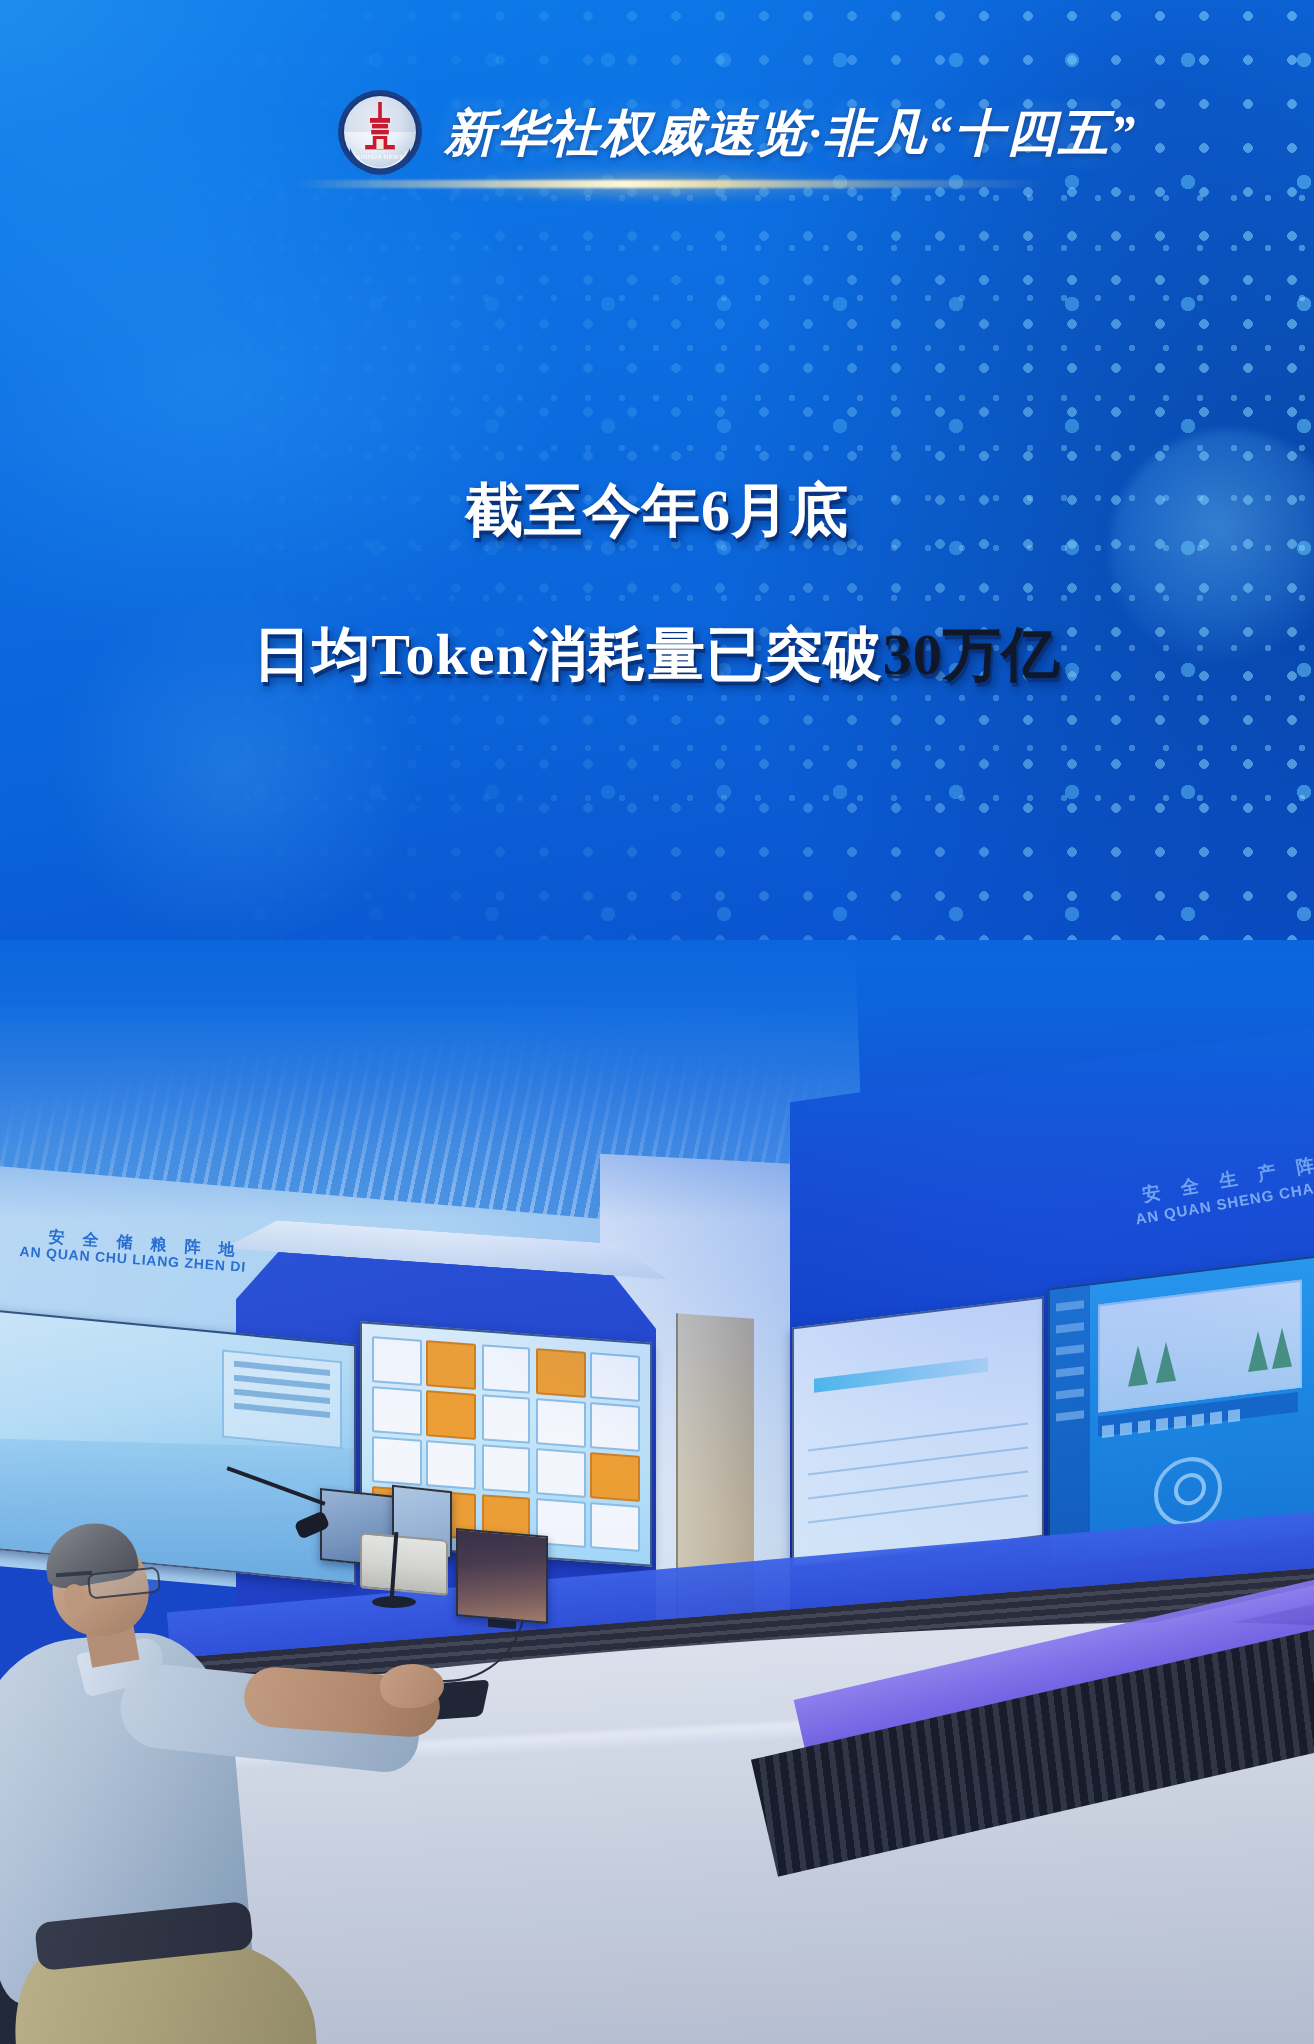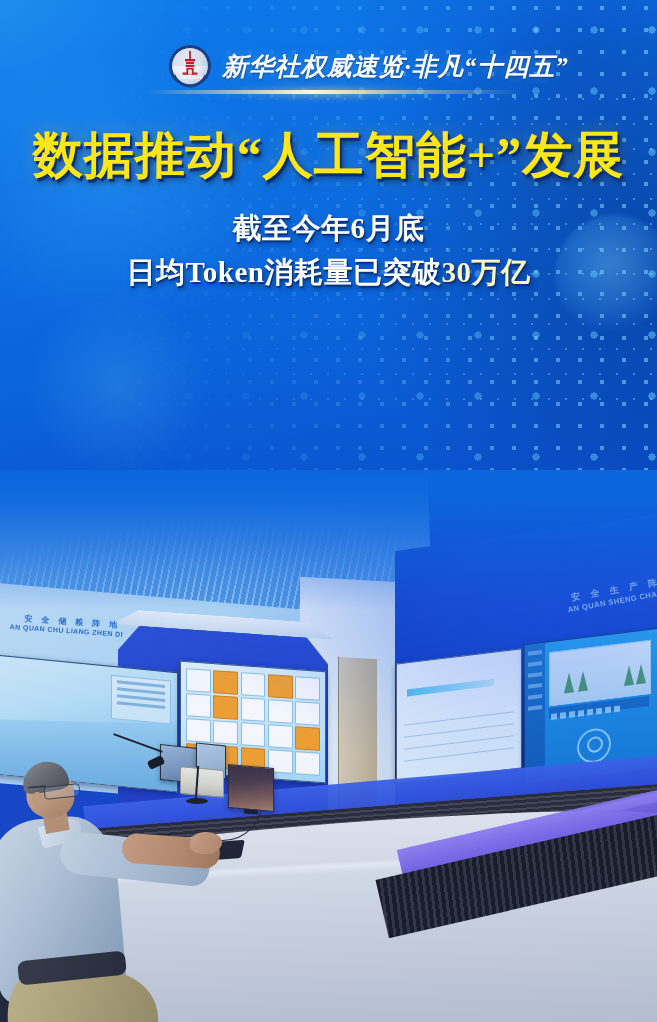--- a/index.html
+++ b/index.html
@@ -169,23 +169,24 @@
     font-family: "Liberation Serif", "DejaVu Serif", serif;
     font-size: 29px;
     font-weight: bold;
     color: #ffffff;
     letter-spacing: 0.5px;
     line-height: 44px;
     white-space: nowrap;
     text-shadow:
        1px 2px 0px rgba(8,48,120,0.9),
        2px 3px 5px rgba(4,28,85,0.6);
+    margin-top: 28px;
   }
   .stat-line .hl {
-    color: #fef9c3;
+    color: #0f172a;
   }
 
   
   .photo {
     position: absolute;
     left: 0; top: 470px;
     width: 657px; height: 552px;
     overflow: hidden;
     background: #1746c8;
   }
@@ -710,21 +711,20 @@
         <path d="M8.5 31.5 A15 15 0 0 0 35.5 31.5" fill="none" stroke="#ffffff" stroke-width="0.6" opacity="0.75"></path>
         <text x="22" y="35.4" text-anchor="middle" font-family="Liberation Sans, sans-serif" font-size="3.1" fill="#ffffff" letter-spacing="0.2">XINHUA NEWS</text>
       </svg>
     </div>
     <div class="brand-text">新华社权威速览·非凡“十四五”</div>
   </div>
 
   <div class="divider-glow"></div>
   <div class="divider"></div>
 
-  <div class="main-title">数据推动“人工智能+”发展</div>
 
   <div class="stats">
     <div class="stat-line">
       <span>截至今年6月底</span><span class="hl"></span>
     </div>
     <div class="stat-line">
       <span>日均Token消耗量已突破</span><span class="hl">30万亿</span>
     </div>
   </div>
 

